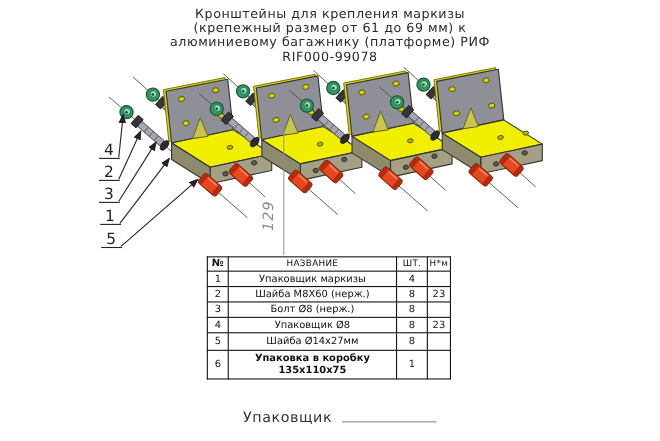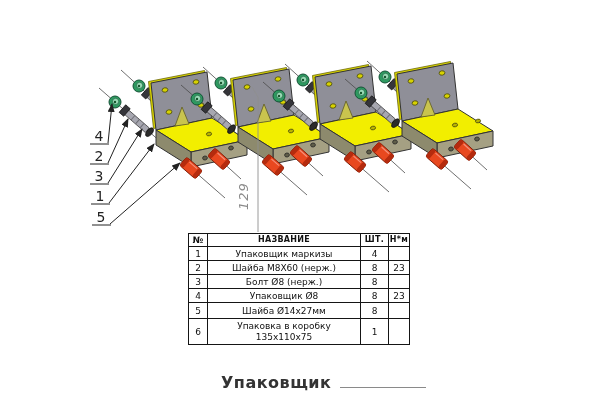--- a/index.html
+++ b/index.html
@@ -16,36 +16,42 @@
   .callout-ul{stroke:#222;stroke-width:1;}
   .dim{stroke:#8f8f8f;stroke-width:0.9;fill:none;}
   .dim-text{font-size:13px;font-style:italic;fill:#8a8a8a;letter-spacing:1px;}
   
   #bom{position:absolute;left:188px;top:233px;width:221px;border-collapse:collapse;
        table-layout:fixed;color:#111;}
   #bom td{border:1px solid #151515;text-align:center;vertical-align:middle;
           padding:0;overflow:hidden;white-space:nowrap;font-size:9px;line-height:10px;}
   #bom{border:1.5px solid #151515;}
   #bom .t-title td{font-size:12px;letter-spacing:1.5px;height:15px;}
-  #bom .t-head td{font-size:8px;height:12px;letter-spacing:0.3px;font-weight:bold;}
+  #bom .t-head td{font-size:8px;height:12px;letter-spacing:0.3px;}
   #bom .t-head td.c-num{font-weight:bold;font-size:9px;}
   #bom tr.r td{height:13px;}
   #bom tr.r-tall td{height:15px;}
   #bom tr.r-double td{height:25px;white-space:normal;}
-  #bom tr.r-double td div{line-height:11px;}
-  
-  #packer{position:absolute;left:221px;top:373px;font-size:16px;letter-spacing:0.5px;color:#333;font-weight:bold;}
+  #bom tr.r-double td div{line-height:11px;font-weight:bold;}
+  
+  #packer{position:absolute;left:221px;top:373px;font-size:13px;letter-spacing:0.5px;color:#333;}
   #packer .sig{display:inline-block;width:86px;height:10px;border-bottom:1.3px solid #8a8a8a;
                margin-left:9px;}
 </style>
 </head>
 <body>
 
 <div id="page">
 
+  <div id="title">
+    <div>Кронштейны для крепления маркизы</div>
+    <div>(крепежный размер от 61 до 69 мм) к</div>
+    <div>алюминиевому багажнику (платформе) РИФ</div>
+    <div>RIF000-99078</div>
+  </div>
 
   <svg id="drawing" viewBox="0 0 600 240" xmlns="http://www.w3.org/2000/svg">
     <defs>
       <marker id="arr" orient="auto" markerWidth="9" markerHeight="7" refX="8" refY="3.5">
         <path d="M0,0 L9,3.5 L0,7 Z" fill="#222"></path>
       </marker>
 
       <g id="asm">
 
         <line class="axis" x1="4" y1="24" x2="130" y2="134"></line>

